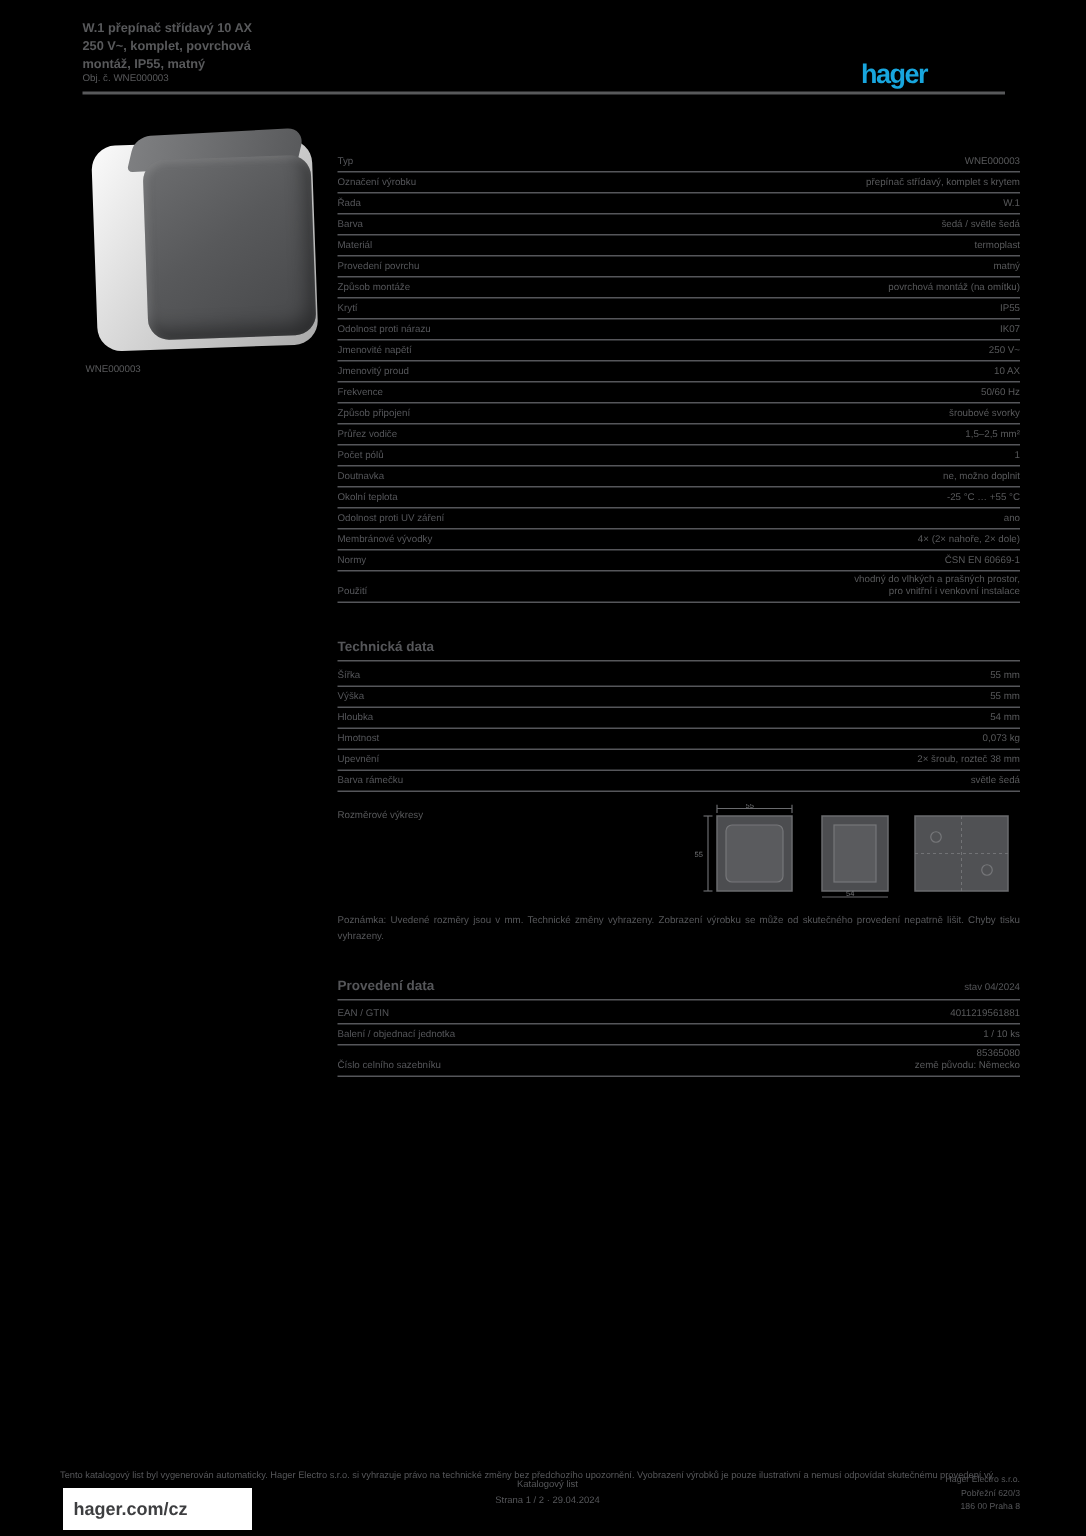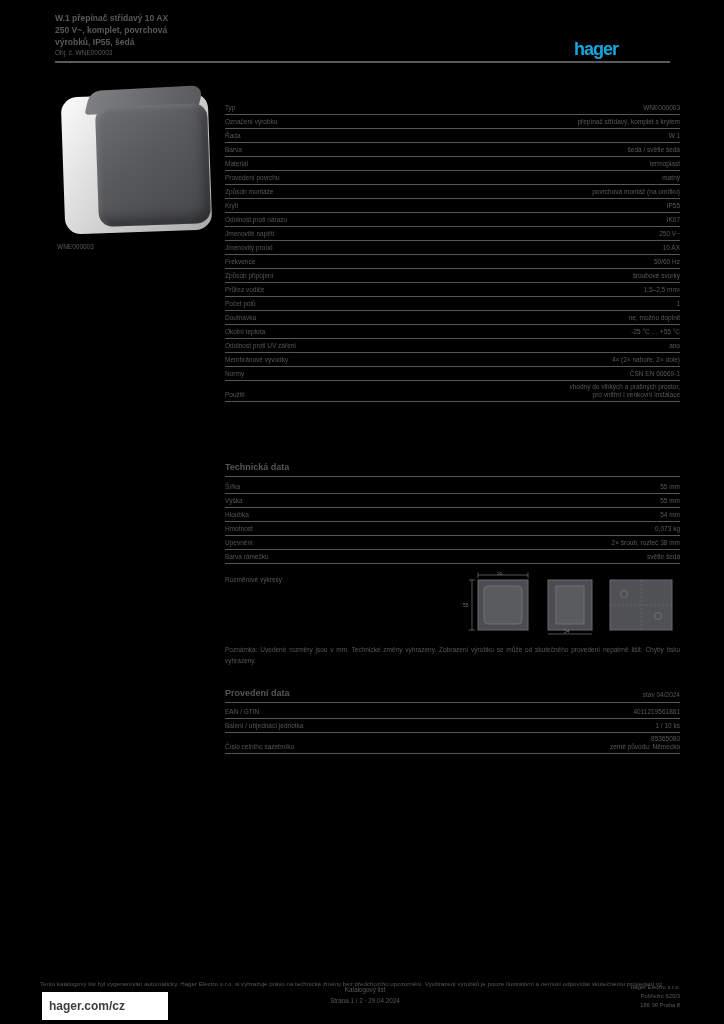--- a/index.html
+++ b/index.html
@@ -24,21 +24,21 @@
   .ph-rocker{position:absolute;left:39px;top:19px;width:112px;height:120px;border-radius:14px;
           background:linear-gradient(145deg,#6d6e70 0%,#58595b 45%,#454648 100%);
           transform:rotate(-2deg);
           box-shadow:inset 2px 2px 6px rgba(255,255,255,.16),inset -5px -7px 12px rgba(0,0,0,.38);}
   .photo-caption{position:absolute;left:57px;top:243px;font-size:6.5px;color:#58595b;}
 
   
   .col{position:absolute;left:225px;width:455px;}
   .sec-title{font-size:11px;font-weight:bold;color:#555659;margin:0;}
   .sec-title.small{font-size:9px;border-bottom:1.5px solid #56575a;padding-bottom:4px;
-                   display:flex;justify-content:space-between;align-items:flex-end;margin-top:36px;}
+                   display:flex;justify-content:space-between;align-items:flex-end;}
   .sec-title .tval{font-size:6.5px;font-weight:normal;}
   .rows{margin-top:9px;}
   .row{display:flex;justify-content:space-between;align-items:flex-end;
        min-height:9px;padding:2px 0 2px;border-bottom:1px solid #55565a;
        font-size:6.5px;line-height:1.25;}
   .row .lbl{color:#55565a;padding-right:8px;white-space:nowrap;}
   .row .val{text-align:right;white-space:pre-line;color:#58595b;}
 
   .draw-row{display:flex;justify-content:space-between;margin-top:8px;}
   .draw-row .lbl{font-size:6.5px;padding-top:4px;}
@@ -58,21 +58,21 @@
   svg text{font-family:"Liberation Sans",sans-serif;}
 </style>
 </head>
 <body>
 
 <div id="page">
 
   <div class="hdr-title">
     <div>W.1 přepínač střídavý 10 AX</div>
     <div>250 V~, komplet, povrchová</div>
-    <div>výrobků, IP55, šedá</div>
+    <div>montáž, IP55, matný</div>
   </div>
   <div class="hdr-order">Obj. č. WNE000003</div>
   <div class="logo">
     <span id="logo-text" style="color: rgb(24, 166, 222);">hager</span>
   </div>
   <div class="hdr-rule"></div>
 
   <div class="photo">
     <div class="ph-body"></div>
     <div class="ph-top"></div>

